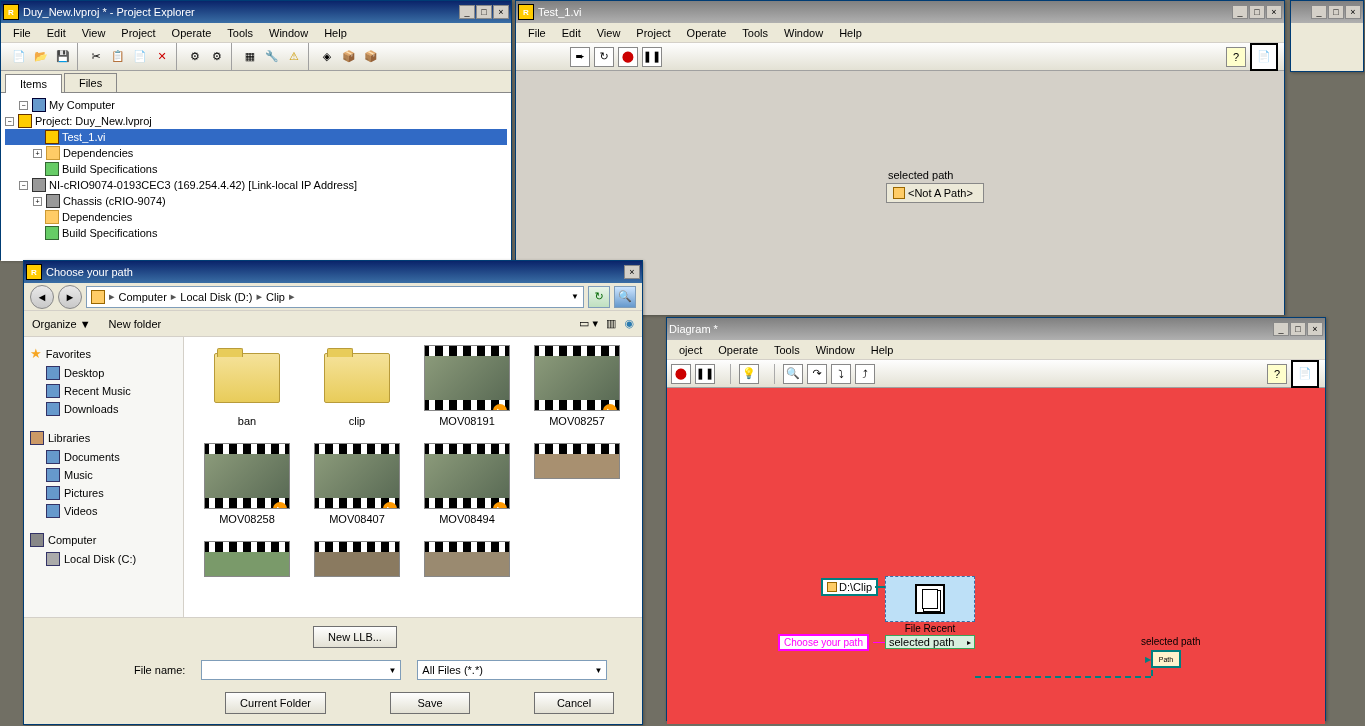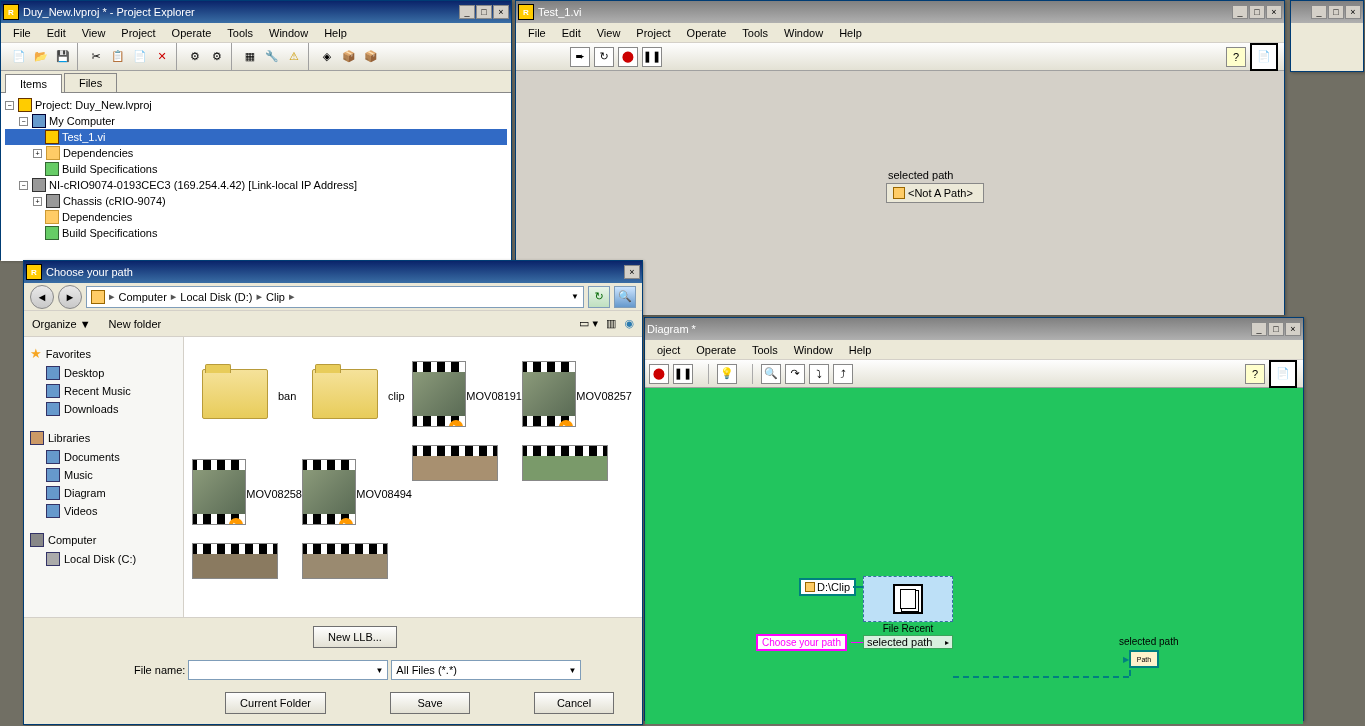--- a/index.html
+++ b/index.html
@@ -39,45 +39,45 @@
 .searchbtn { width:22px; height:22px; border:1px solid #7f9db9; background:linear-gradient(#cce5ff,#6699cc); display:flex; align-items:center; justify-content:center; cursor:pointer; }
 .orgrow { height:26px; display:flex; align-items:center; padding:0 8px; gap:18px; border-bottom:1px solid #d4d0c8; }
 .orgrow .right { margin-left:auto; display:flex; gap:8px; }
 .dlg-body { display:flex; height:280px; }
 .sidebar { width:160px; border-right:1px solid #d4d0c8; background:#f7f7f4; padding:6px 4px; overflow:hidden; }
 .side-hdr { display:flex; align-items:center; gap:4px; padding:3px 2px; }
 .side-hdr.fav .star{color:#f6a623;font-size:13px;}
 .side-item { display:flex; align-items:center; gap:4px; padding:2px 0 2px 18px; cursor:pointer; }
 .side-icon { width:14px; height:14px; background:#6699cc; border:1px solid #336; }
 .grid { flex:1; background:#fff; padding:8px; display:flex; flex-wrap:wrap; align-content:flex-start; gap:0; overflow:hidden; }
-.gitem { width:110px; height:98px; display:flex; flex-direction:row; align-items:center; }
+.gitem { width:110px; height:98px; display:flex; flex-direction:column; align-items:center; }
 .gthumb { width:86px; height:66px; border:1px solid #888; position:relative; overflow:hidden; }
 .gthumb.folder-thumb { border:none; }
 .folder-shape { width:66px; height:50px; margin:8px auto 0; background:linear-gradient(#f5e29a,#e8cc5a); border:1px solid #b89b3a; border-radius:2px; position:relative; }
 .folder-shape::before { content:""; position:absolute; top:-6px; left:2px; width:24px; height:8px; background:#e8cc5a; border:1px solid #b89b3a; border-bottom:none; border-radius:2px 2px 0 0; }
 .film { background:#000; display:flex; flex-direction:column; }
 .film-strip { height:10px; background:repeating-linear-gradient(to right,#000 0,#000 4px,#fff 4px,#fff 10px,#000 10px,#000 14px); }
 .film-mid { flex:1; background:linear-gradient(135deg,#8b9a7a,#5a6b55); position:relative; }
 .playbadge { position:absolute; right:2px; bottom:-8px; width:14px; height:14px; background:#ff9900; border-radius:7px; display:flex; align-items:center; justify-content:center; color:#fff; font-size:8px; }
 .glabel { margin-top:4px; text-align:center; }
 .btnrow { display:flex; justify-content:center; padding:8px; border-top:1px solid #d4d0c8; }
 .btn { min-width:80px; height:22px; border:1px solid #707070; background:linear-gradient(#fefefe,#e3e1d4); padding:0 14px; cursor:pointer;margin-left:44px; }
-.fnrow { display:flex; align-items:center; gap:3px; padding:4px 8px 4px 110px; }
+.fnrow { display:flex; align-items:center; gap:16px; padding:4px 8px 4px 110px; }
 .combo { height:20px; border:1px solid #7f9db9; background:#fff; display:flex; align-items:center; padding:0 4px; }
 .combo .drop { margin-left:auto; font-size:8px; }
 .actrow { display:flex; gap:20px; justify-content:flex-end; padding:8px 28px 8px 8px; }
 
 .vipanel { background:#d4d0c8; }
 .vi-content { position:relative; background:#d4d0c8; }
 .ctrl-label { position:absolute; font-size:11px; }
 .path-disp { position:absolute; border:1px solid #888; background:#ece9d8; padding:3px 6px; display:flex; align-items:center; gap:3px; }
 .path-disp .picon { width:12px; height:12px; background:#ffcc66; border:1px solid #996600; }
 .vi-icon { width:28px; height:28px; border:2px solid #000; background:#fff; display:flex; align-items:center; justify-content:center; margin-left:auto; margin-right:2px;}
 
-.bd-content { background:#22c55e; position:relative;text-decoration:underline; }
+.bd-content { background:#ef4444; position:relative;text-decoration:underline; }
 .string-const { position:absolute; border:2px solid #ff00ff; background:#fff; padding:1px 4px; color:#ff00ff; font-size:10px; }
 .path-const { position:absolute; border:2px solid #008080; background:#fff; padding:1px 4px; font-size:10px; display:flex; align-items:center; gap:2px; }
 .path-const .picon { width:10px; height:10px; background:#ffcc66; border:1px solid #996600; }
 .fd-node { position:absolute; width:90px; border:0; }
 .fd-top { height:46px; background:#bde0f7; border:1px dashed #3a6ea5; display:flex; align-items:center; justify-content:center; }
 .fd-icon { width:30px; height:30px; background:#fff; border:2px solid #000; display:flex; align-items:center; justify-content:center; position:relative; }
 .fd-icon::after{content:"";position:absolute;width:14px;height:18px;border:1px solid #000;background:#fff;box-shadow:2px 2px 0 #fff,2px 2px 0 1px #000;}
 .fd-label { text-align:center; font-size:10px; padding:1px; }
 .fd-bot { height:14px; background:#d8f0df; border:1px solid #3aa55a; display:flex; align-items:center; padding:0 3px; font-size:10px; justify-content:space-between; }
 .fd-bot .arw { font-size:8px; }
@@ -138,29 +138,29 @@
       <div class="tbtn">◈</div>
       <div class="tbtn">📦</div>
       <div class="tbtn">📦</div>
     </div>
   </div>
   <div class="tabbar">
     <div class="tab active">Items</div>
     <div class="tab">Files</div>
   </div>
   <div class="tree" style="height:168px">
+    <div class="tree-row" style="padding-left:14px">
+      <span class="expander">−</span>
+      <span class="tree-icon icon-computer"></span>
+      <span>My Computer</span>
+    </div>
     <div class="tree-row" style="padding-left:0">
       <span class="expander">−</span>
       <span class="tree-icon icon-vi"></span>
       <span>Project: Duy_New.lvproj</span>
-    </div>
-    <div class="tree-row" style="padding-left:14px">
-      <span class="expander">−</span>
-      <span class="tree-icon icon-computer"></span>
-      <span>My Computer</span>
     </div>
     <div class="tree-row selected" style="padding-left:40px">
       <span class="tree-icon icon-vi"></span>
       <span>Test_1.vi</span>
     </div>
     <div class="tree-row" style="padding-left:28px">
       <span class="expander">+</span>
       <span class="tree-icon icon-folder"></span>
       <span>Dependencies</span>
     </div>
@@ -233,21 +233,21 @@
 <div class="window" style="left:1290px;top:0;width:74px;height:72px;">
   <div class="titlebar titlebar-inactive">
     <div class="winbtns" style="margin-left:auto">
       <div class="winbtn">_</div>
       <div class="winbtn">□</div>
       <div class="winbtn">×</div>
     </div>
   </div>
 </div>
 
-<div class="window" style="left:644px;top:317px;width:660px;height:404px;">
+<div class="window" style="left:666px;top:317px;width:660px;height:404px;">
   <div class="titlebar titlebar-inactive">
     <span class="title">Diagram *</span>
     <div class="winbtns">
       <div class="winbtn">_</div>
       <div class="winbtn">□</div>
       <div class="winbtn">×</div>
     </div>
   </div>
   <div class="menubar">
     <span>oject</span>
@@ -359,21 +359,21 @@
       <div class="side-item">
           <span class="side-icon"></span>
           <span>Documents</span>
         </div>
       <div class="side-item">
           <span class="side-icon"></span>
           <span>Music</span>
         </div>
       <div class="side-item">
           <span class="side-icon"></span>
-          <span>Diagram</span>
+          <span>Pictures</span>
         </div>
       <div class="side-item">
           <span class="side-icon"></span>
           <span>Videos</span>
         </div>
       <div style="height:10px"></div>
       <div class="side-hdr">
           <span class="side-icon" style="background:#888"></span>
           <span>Computer</span>
         </div>
@@ -414,20 +414,29 @@
           <div class="glabel">MOV08257</div>
         </div>
         <div class="gitem">
           <div class="gthumb film">
             <div class="film-strip"></div>
             <div class="film-mid"></div>
             <div class="film-strip"></div>
             <div class="playbadge">▶</div>
           </div>
           <div class="glabel">MOV08258</div>
+        </div>
+        <div class="gitem">
+          <div class="gthumb film">
+            <div class="film-strip"></div>
+            <div class="film-mid"></div>
+            <div class="film-strip"></div>
+            <div class="playbadge">▶</div>
+          </div>
+          <div class="glabel">MOV08407</div>
         </div>
         <div class="gitem">
           <div class="gthumb film">
             <div class="film-strip"></div>
             <div class="film-mid"></div>
             <div class="film-strip"></div>
             <div class="playbadge">▶</div>
           </div>
           <div class="glabel">MOV08494</div>
         </div>

